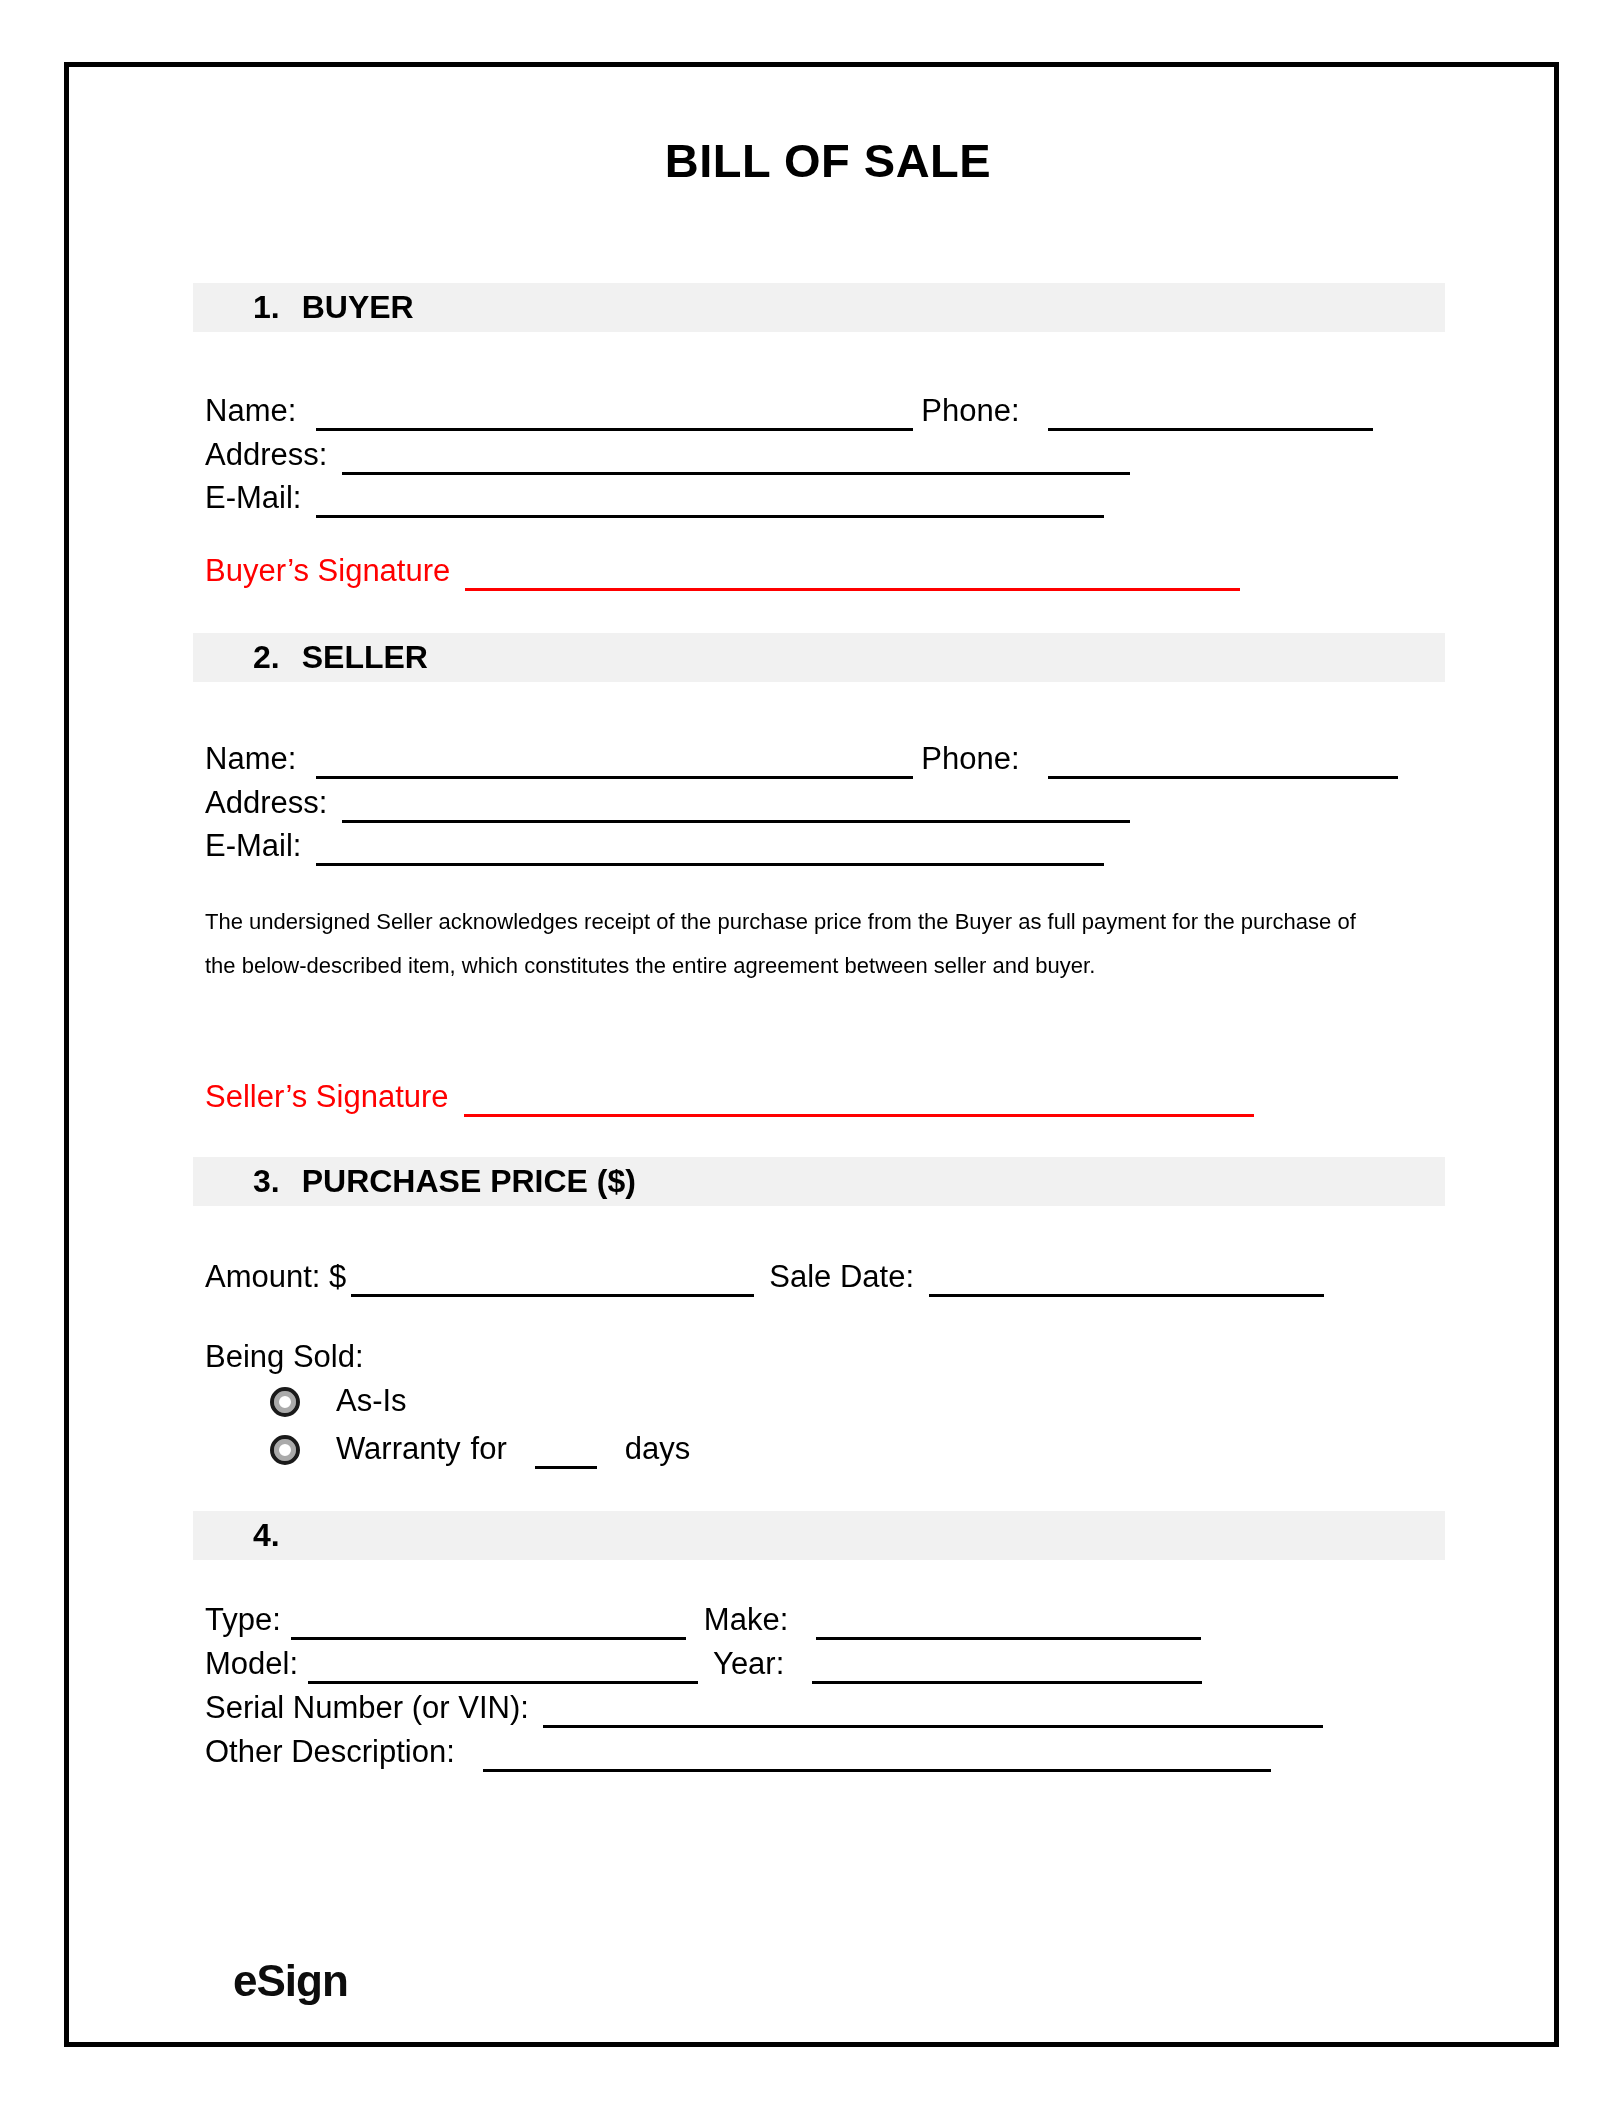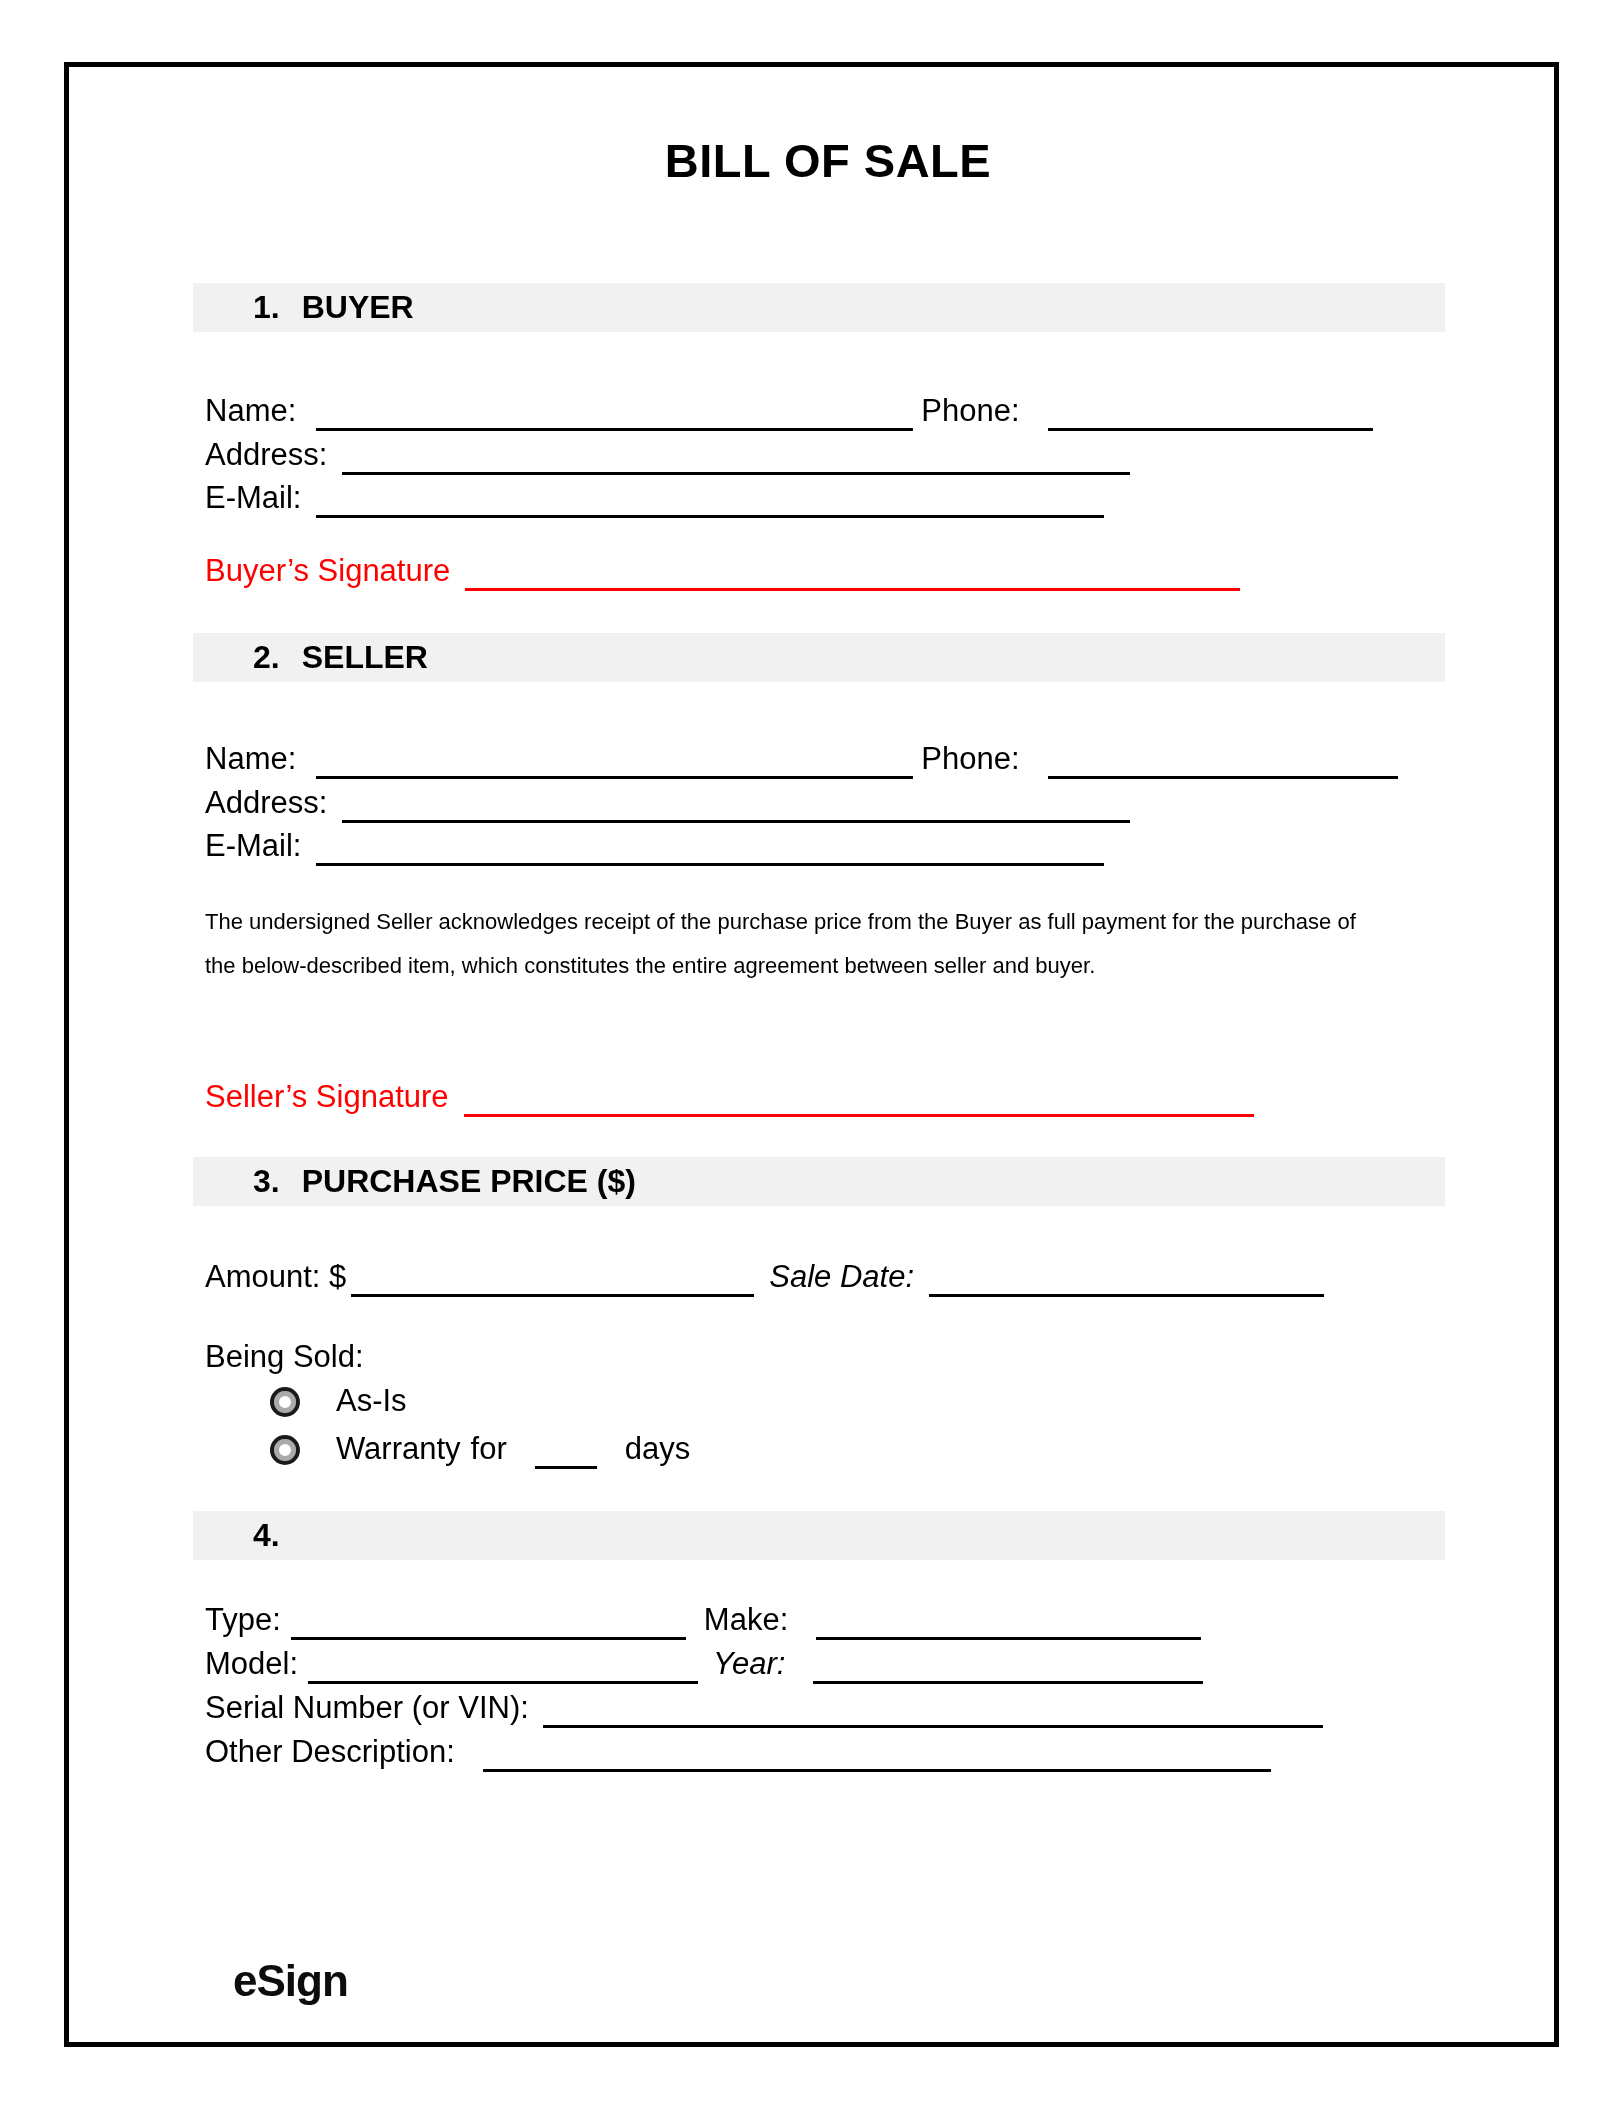--- a/index.html
+++ b/index.html
@@ -43,21 +43,21 @@
     position:absolute;left:233px;top:1956px;font-size:44px;font-weight:bold;
     letter-spacing:-1px;color:#0d0d0d;
   }
   
   .w597{width:597px;}  .w325{width:325px;}  .w350{width:350px;}
   .w788{width:788px;}  .w775{width:775px;}  .w790{width:790px;}
   .w403{width:403px;}  .w395{width:395px;}  .w385{width:385px;}
   .w390{width:390px;}  .w780{width:780px;}  .w62{width:62px;}
   
   .ml5{margin-left:5px;}   .ml8{margin-left:8px;}   .ml10{margin-left:10px;}
-  .ml12{margin-left:28px;} .ml14{margin-left:14px;} .ml15{margin-left:15px;font-style:italic;}
+  .ml12{margin-left:28px;} .ml14{margin-left:14px;} .ml15{margin-left:15px;}
   .ml18{margin-left:18px;} .ml20{margin-left:20px;}
 </style>
 </head>
 <body>
 
 <div class="page-border"></div>
 
 <div class="title">BILL OF SALE</div>
 
 <div class="bar" style="top:283px;">

